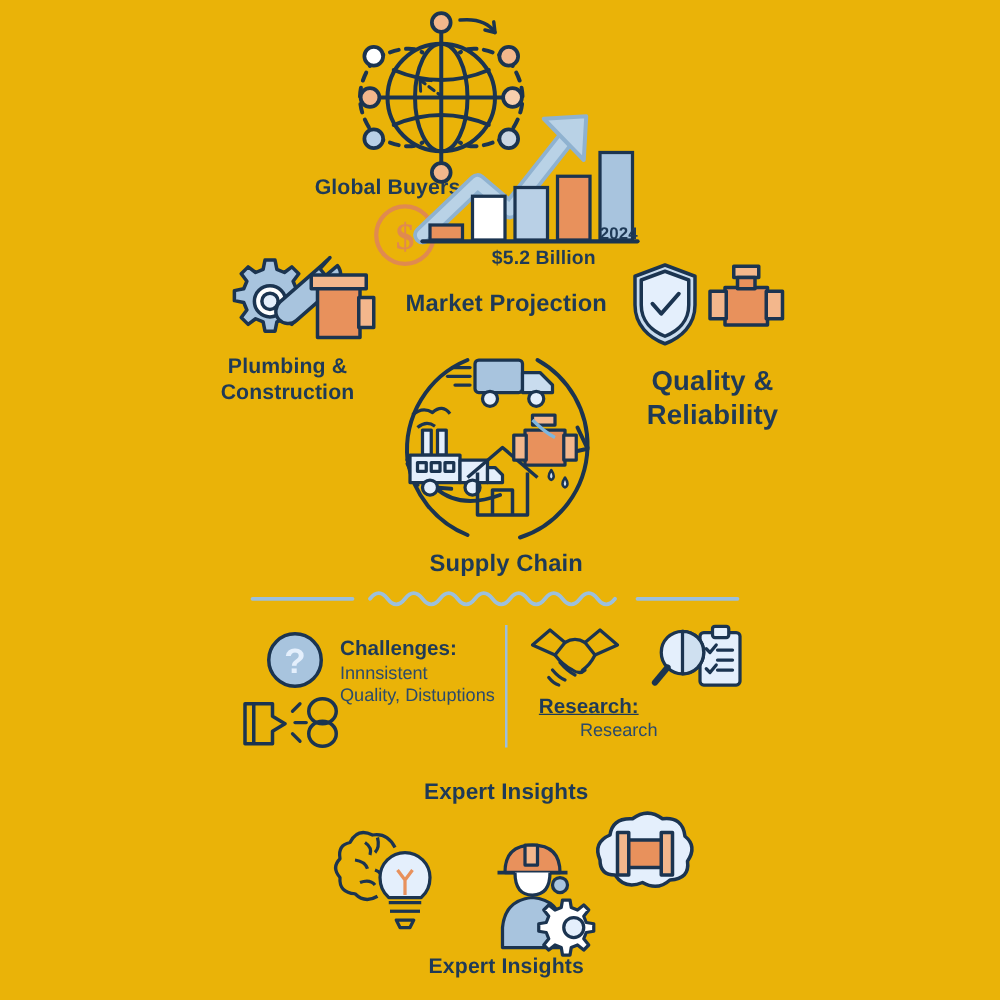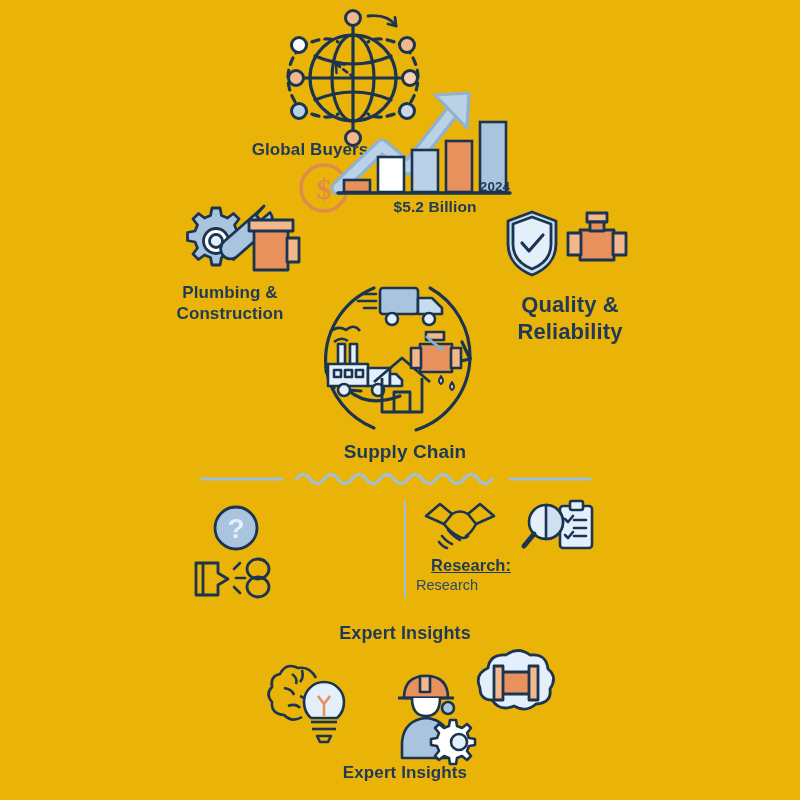--- a/index.html
+++ b/index.html
@@ -46,21 +46,21 @@
     color: #1f3a57; font-weight: 700; font-size: 16.5px; line-height: 1.25;
   }
   .block .bd {
     color: #2b4a6b; font-weight: 400; font-size: 14.5px; line-height: 1.3;
     white-space: pre-line;
   }
   .b-chal { left: 272px; top: 509px; width: 135px; }
   .b-res  { left: 416px; top: 555px; width: 110px; text-align: center;}
   .b-sol  { left: 516px; top: 555px; width: 120px; text-align: center;}
   .b-res .hd, .b-sol .hd { text-align: center; text-decoration: underline; }
-  .b-res .bd, .b-sol .bd { text-align: left; }
+  .b-res .bd, .b-sol .bd { text-align: right; }
 
   .vrule {
     position: absolute;
     left: 404px; top: 500px;
     width: 2px; height: 98px;
     background: #9dbfdd;
   }
   svg { display: block; overflow: visible; }
 </style>
 </head>
@@ -131,20 +131,21 @@
         <rect x="112" y="57" width="26" height="51" fill="#e8915c"></rect>
         <rect x="146" y="38" width="26" height="70" fill="#a8c4de"></rect>
       </g>
 
       <line x1="4" y1="109" x2="176" y2="109" stroke="#1b3450" stroke-width="3.4" stroke-linecap="round"></line>
     </svg>
   </div>
 
   <div class="label t-billion">$5.2 Billion</div>
   <div class="label t-2025">2024</div>
+  <div class="label t-market">Market Projection</div>
 
   <div class="node" style="left:176px; top:202px;">
     <svg width="130" height="78" viewBox="0 0 130 78">
 
       <g stroke="#1b3450" stroke-width="2.8" stroke-linejoin="round">
         <path fill="#a8c4de" d="M36 6 l8 0 1.5 7.5 6 2.5 6-4.5 5.5 5.5 -4.5 6 2.5 6 7.5 1.5 0 8 -7.5 1.5 -2.5 6 4.5 6 -5.5 5.5 -6 -4.5 -6 2.5 -1.5 7.5 -8 0 -1.5 -7.5 -6 -2.5 -6 4.5 -5.5 -5.5 4.5 -6 -2.5 -6 -7.5 -1.5 0 -8 7.5 -1.5 2.5 -6 -4.5 -6 5.5 -5.5 6 4.5 6 -2.5Z"></path>
         <circle cx="40" cy="39" r="12.5" fill="#ffffff"></circle>
         <circle cx="40" cy="39" r="6.5" fill="#e4effc"></circle>
       </g>
 
@@ -269,20 +270,23 @@
           <line x1="44" y1="25" x2="53" y2="25"></line>
           <line x1="42" y1="34" x2="48" y2="40"></line>
         </g>
         <ellipse cx="66" cy="16" rx="11" ry="10"></ellipse>
         <ellipse cx="66" cy="34" rx="11" ry="10"></ellipse>
       </g>
     </svg>
   </div>
 
   <div class="block b-chal">
+    <div class="hd">Challenges:</div>
+    <div class="bd">Innnsistent
+Quality, Distuptions</div>
   </div>
 
   <div class="vrule"></div>
 
   <div class="node" style="left:422px; top:500px;">
     <svg width="76" height="52" viewBox="0 0 76 52">
       <g stroke="#1b3450" stroke-width="2.6" stroke-linejoin="round" stroke-linecap="round" fill="none">
         <path d="M4 16 L18 4 L30 14 L22 24 Z"></path>
         <path d="M72 16 L58 4 L46 14 L54 24 Z"></path>
         <path d="M30 14 q8 -5 16 0"></path>

